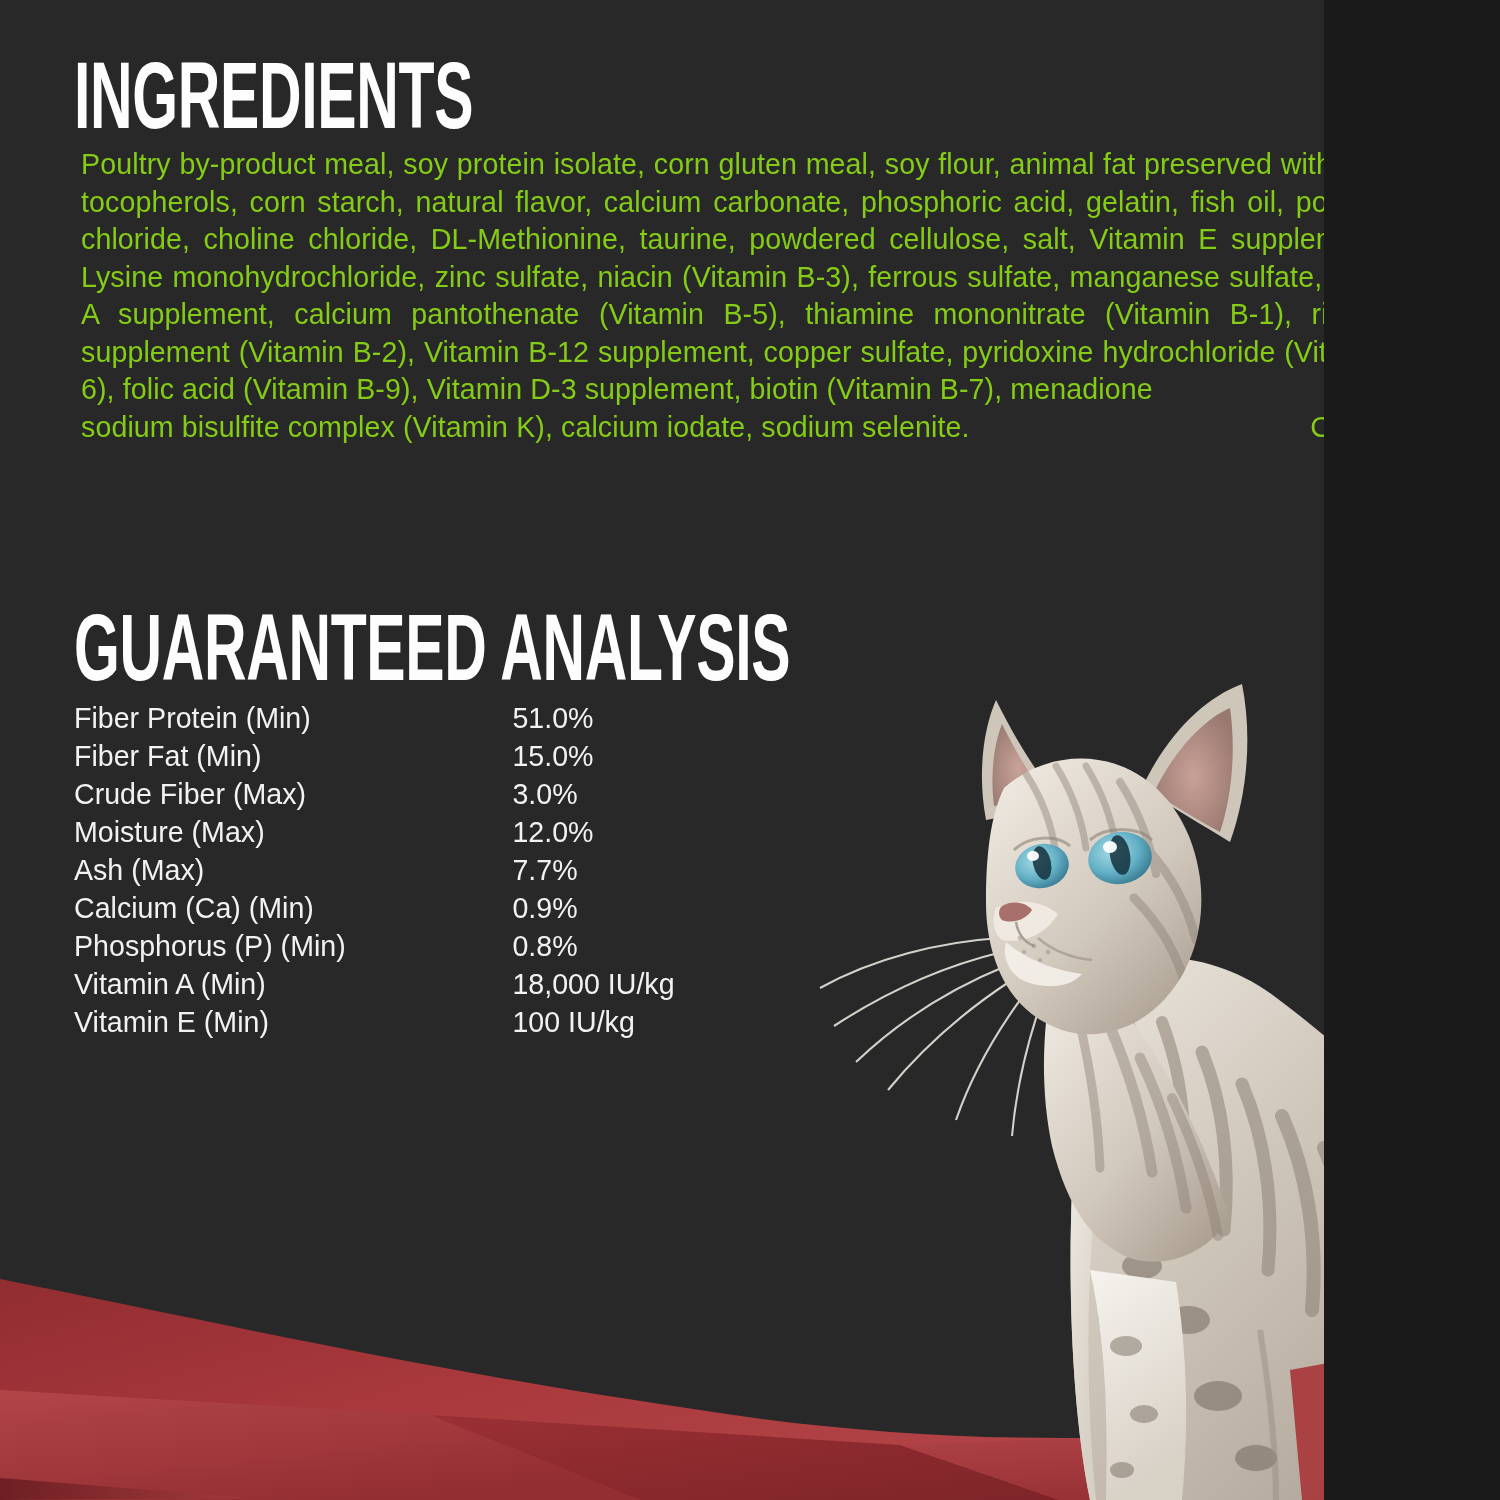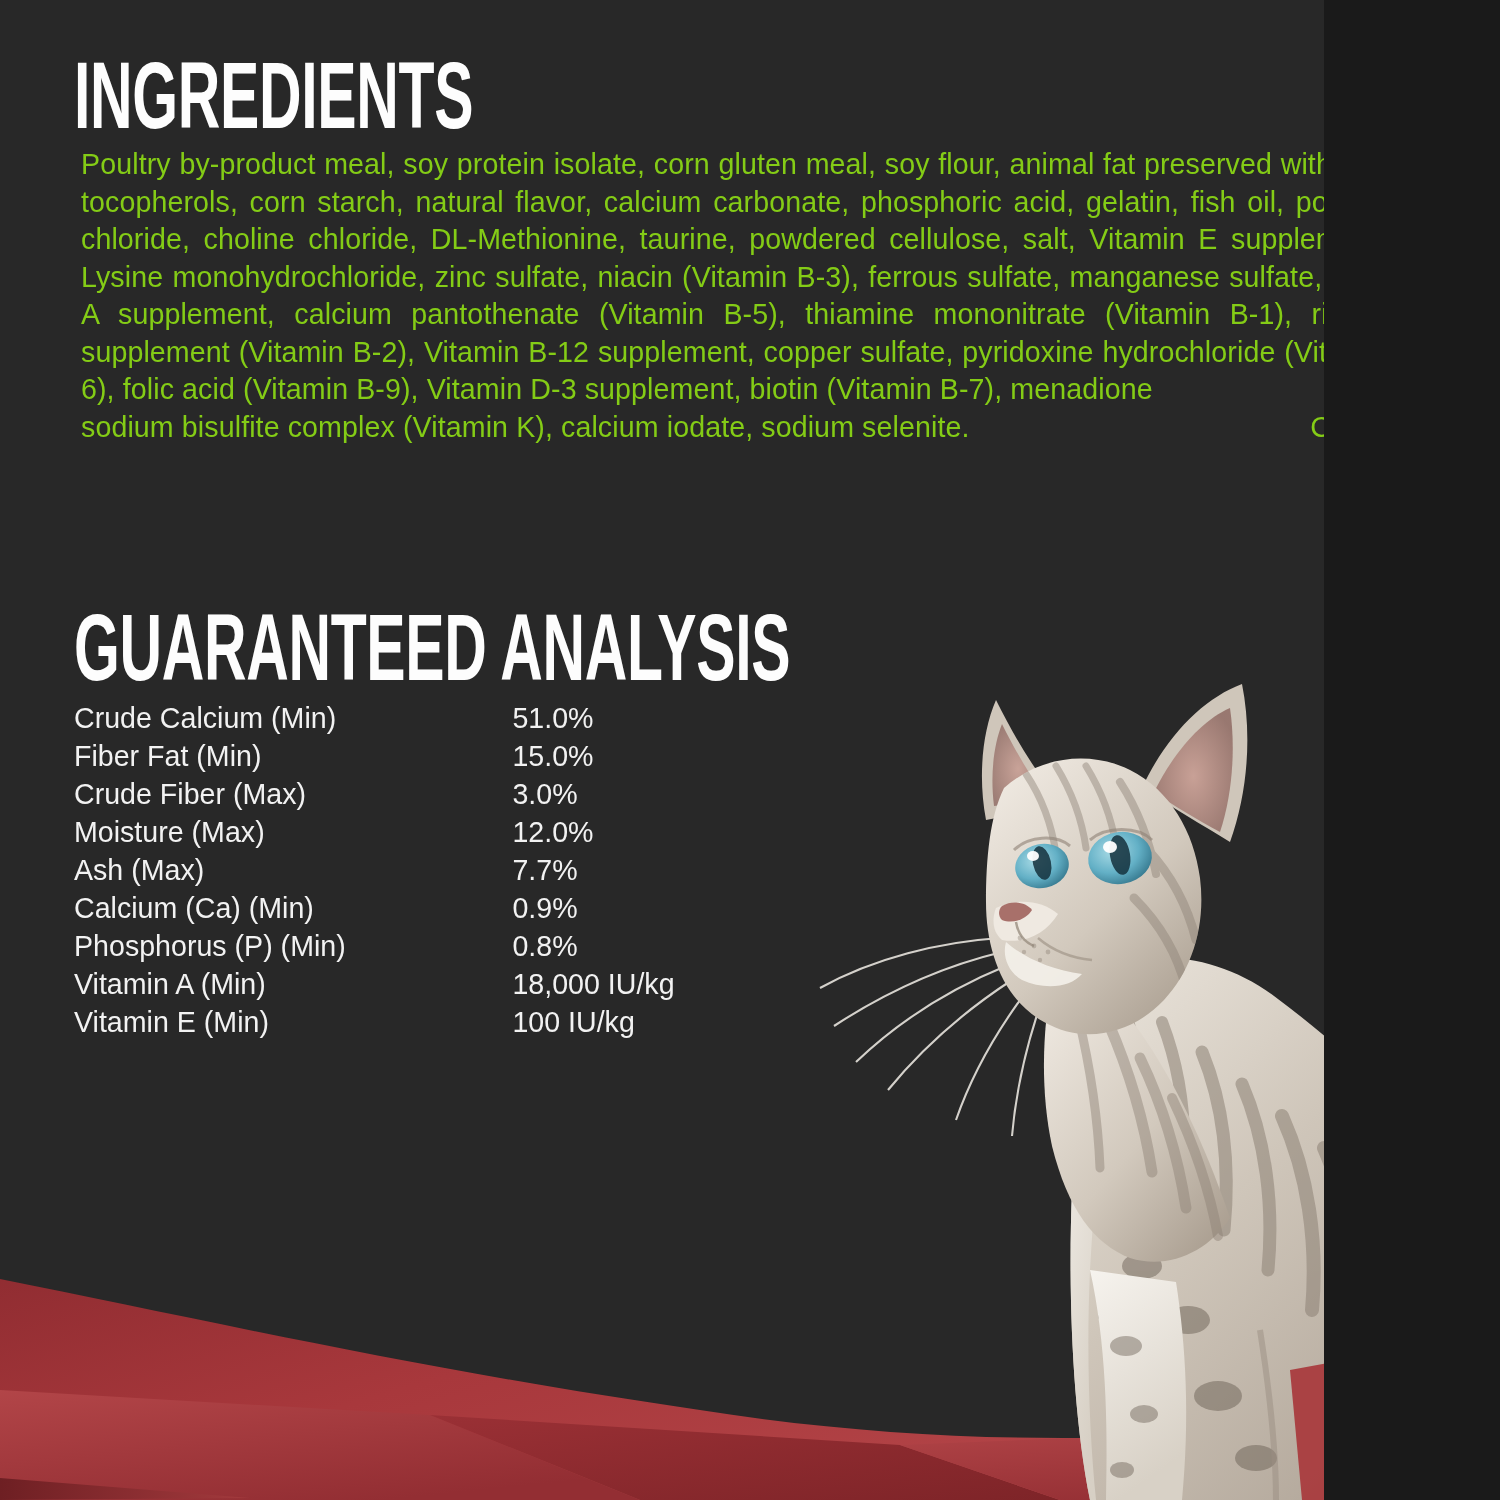--- a/index.html
+++ b/index.html
@@ -306,21 +306,21 @@
         <span>sodium bisulfite complex (Vitamin K), calcium iodate, sodium selenite.</span>
       </span>
     </p>
   </section>
 
   <section class="content" id="analysis-block">
     <h1 class="section-heading" id="analysis-heading">GUARANTEED ANALYSIS</h1>
     <table id="analysis-table">
       <tbody id="analysis-rows">
           <tr>
-            <td class="label">Crude Calcium (Min)</td>
+            <td class="label">Fiber Protein (Min)</td>
             <td class="value">51.0%</td>
           </tr>
           <tr>
             <td class="label">Fiber Fat (Min)</td>
             <td class="value">15.0%</td>
           </tr>
           <tr>
             <td class="label">Crude Fiber (Max)</td>
             <td class="value">3.0%</td>
           </tr>

